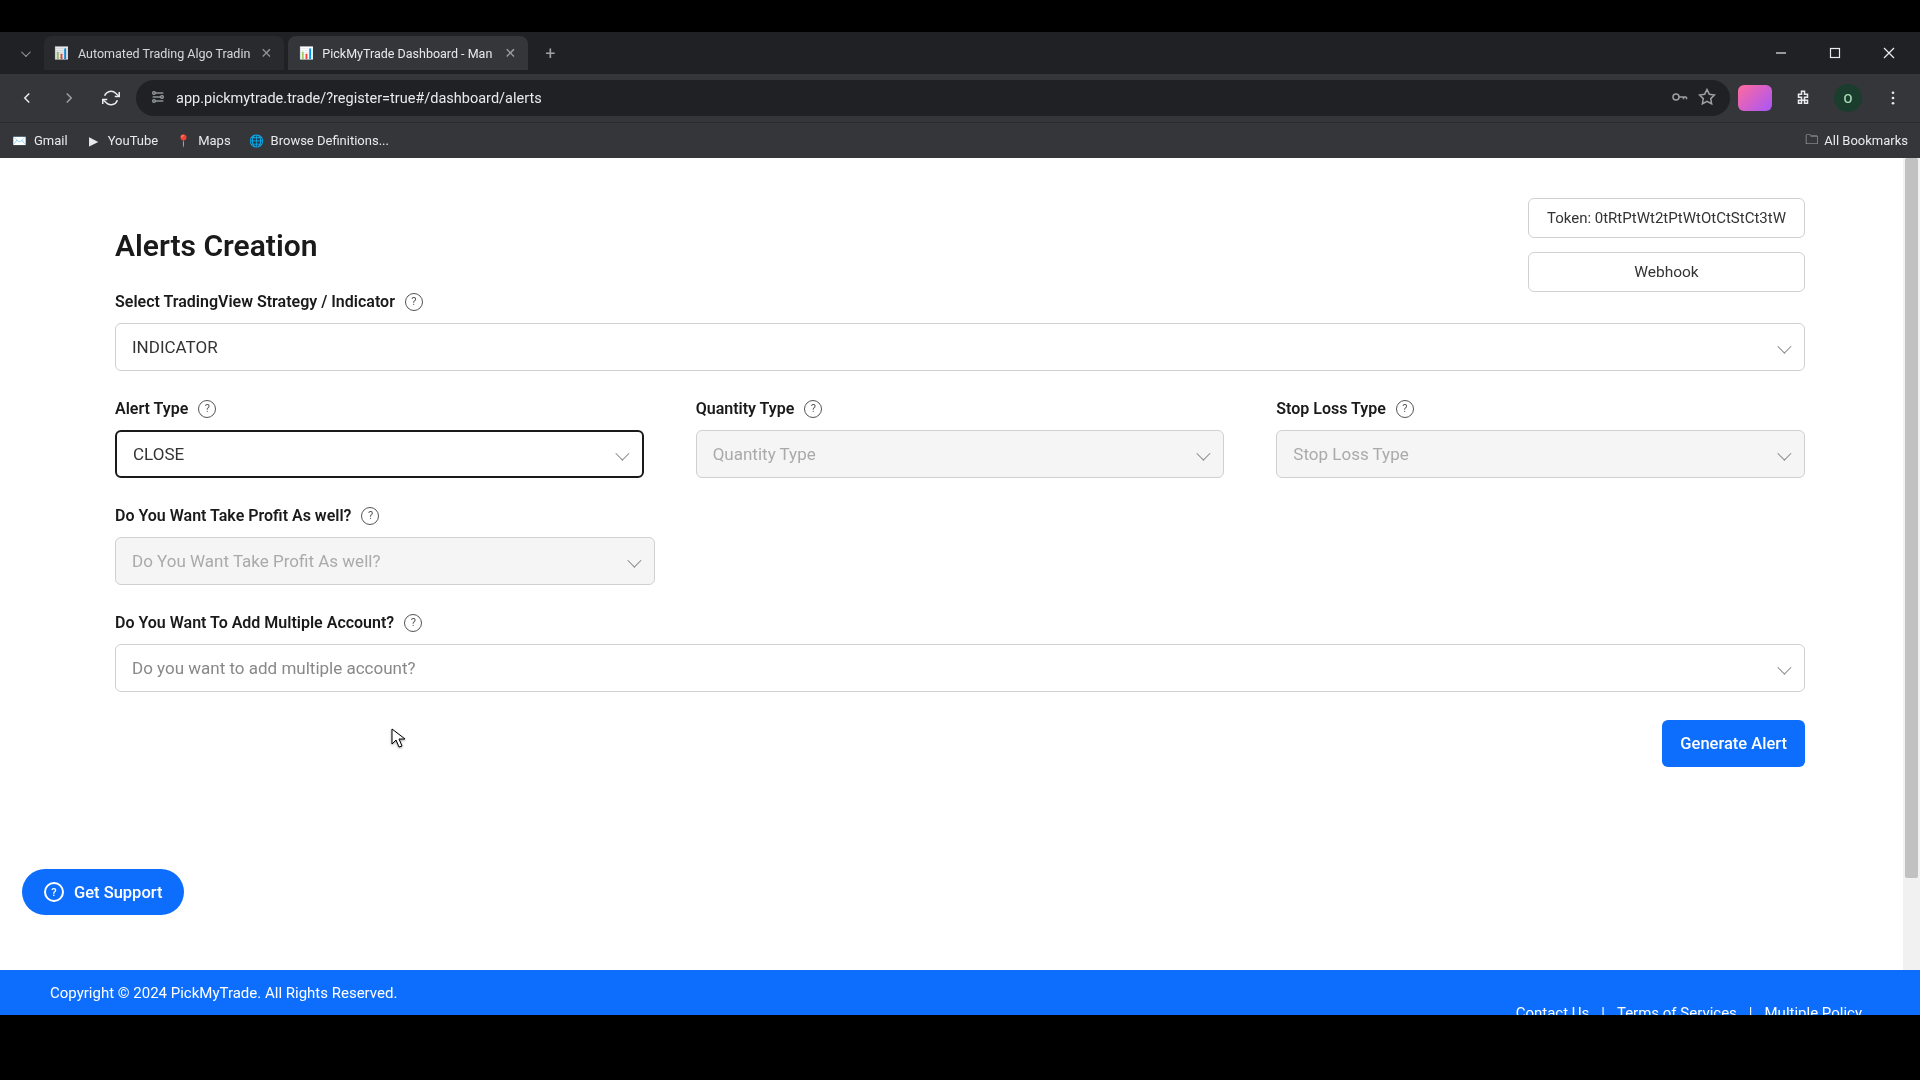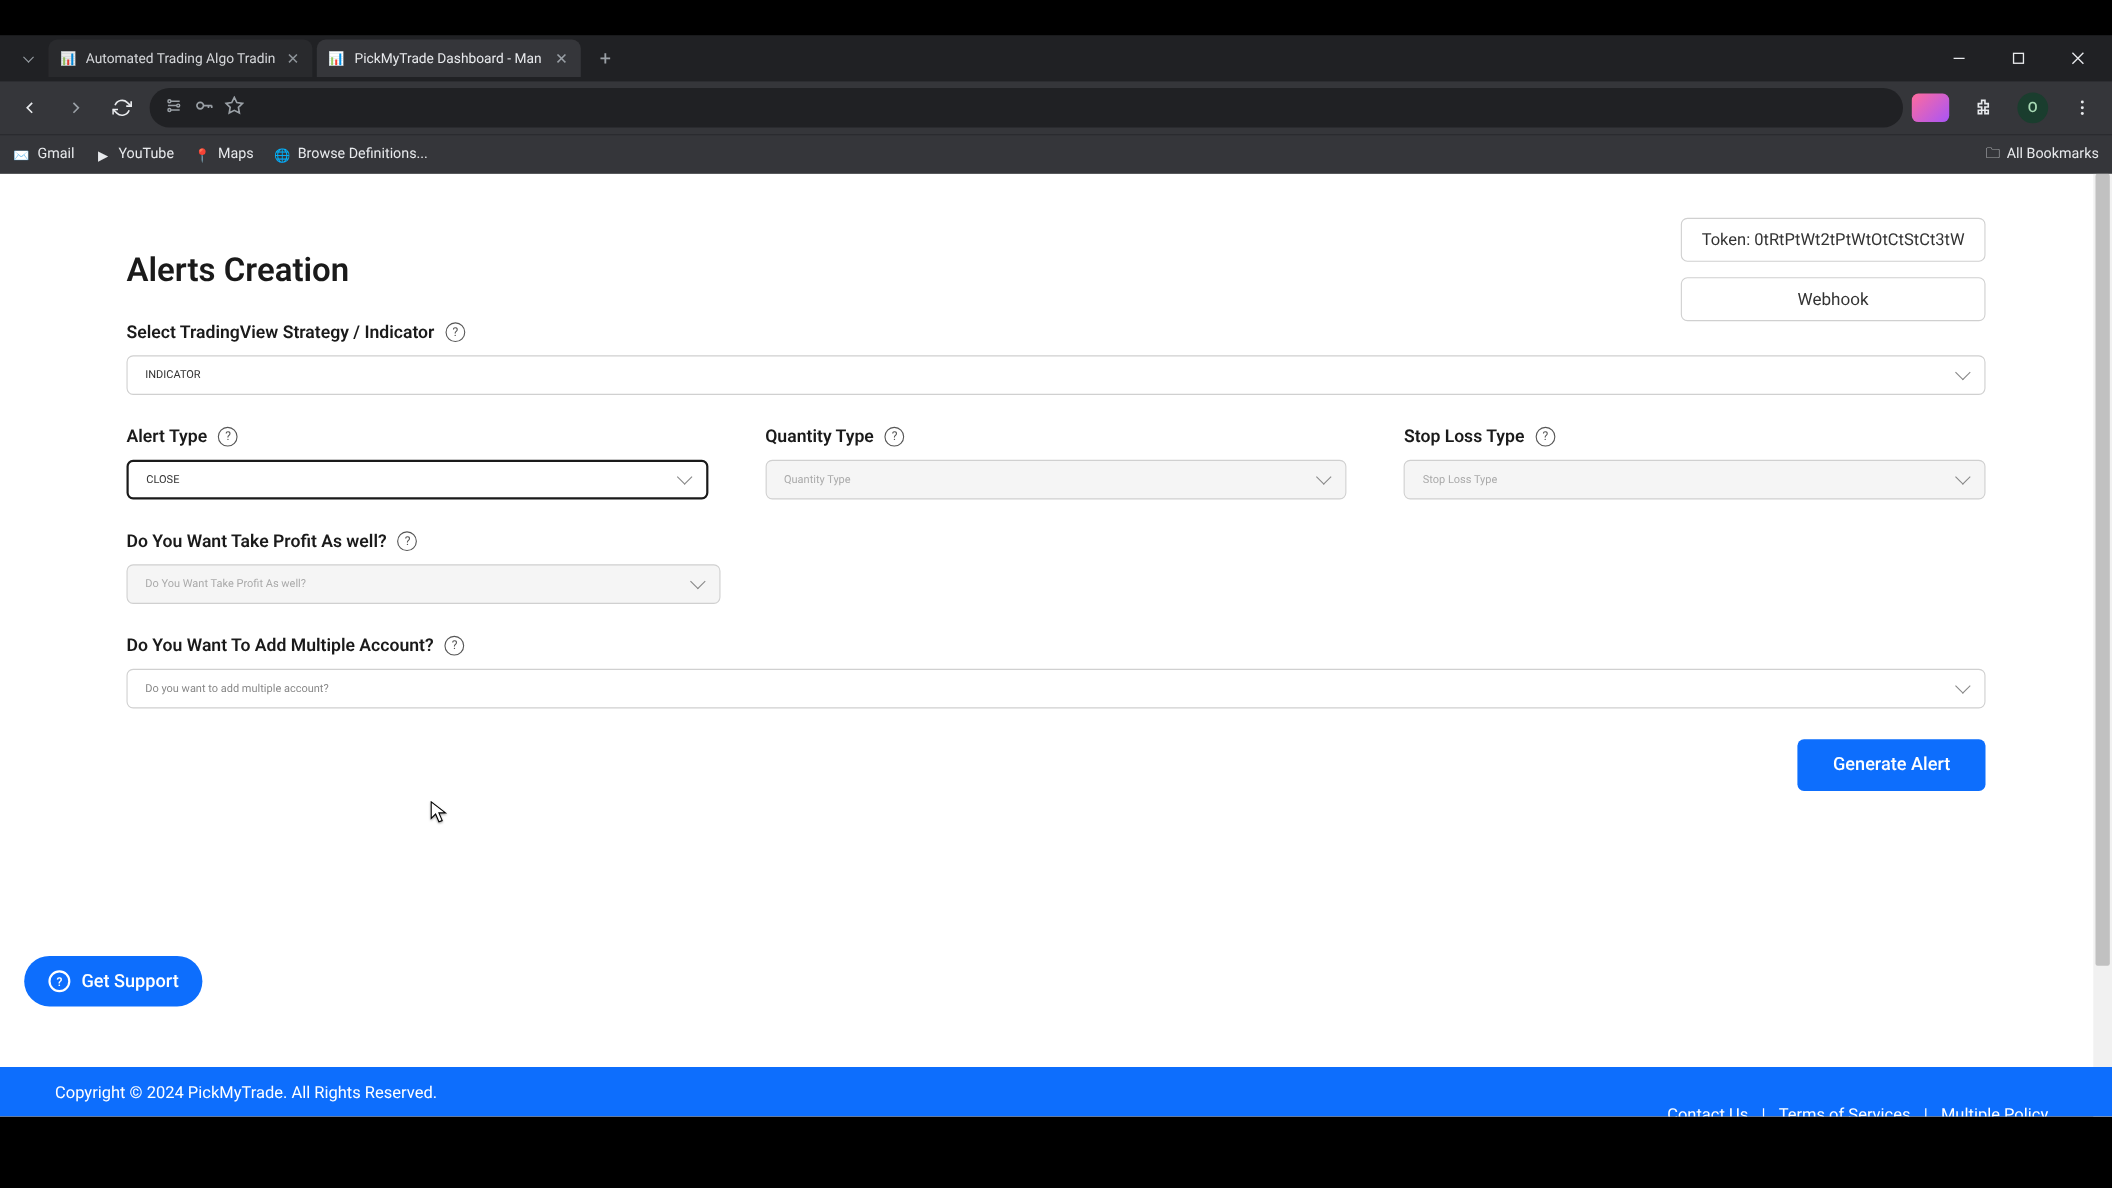--- a/index.html
+++ b/index.html
@@ -41,33 +41,33 @@
 .page-inner { padding: 40px 115px 0 115px; }
 .page-header { display: flex; align-items: center; }
 .page-title { font-size: 30px; font-weight: 600; color: #1a1a1a; }
 .header-right { margin-left: auto; display: flex; gap: 14px; flex-direction: column; }
 .token-box { border: 1px solid #d0d0d0; border-radius: 6px; padding: 10px 18px; font-size: 15px; color: #333; }
 .webhook-btn { border: 1px solid #d0d0d0; border-radius: 6px; padding: 10px 20px; font-size: 15.5px; color: #333; background: #fff; }
 
 .form-label { font-size: 16px; font-weight: 600; color: #1a1a1a; display: flex; align-items: center; gap: 10px; margin-bottom: 12px; }
 .help-ico { width: 18px; height: 18px; border: 1.5px solid #555; border-radius: 50%; display: inline-flex; align-items: center; justify-content: center; font-size: 11px; color: #555; font-weight: normal; }
 
-.select { border: 1px solid #d0d0d0; border-radius: 6px; height: 36px; display: flex; align-items: center; padding: 0 16px; font-size: 10px; color: #333; position: relative; background: #fff; }
+.select { border: 1px solid #d0d0d0; border-radius: 6px; height: 48px; display: flex; align-items: center; padding: 0 16px; font-size: 17px; color: #333; position: relative; background: #fff; }
 .select.placeholder { color: #888; }
 .select.disabled { background: #f5f5f5; color: #aaa; }
 .select.focused { border: 2px solid #1a1a1a; }
 .select-caret { margin-left: auto; color: #888; }
 
 .row-full { margin-bottom: 28px; }
 .row-3 { display: flex; gap: 52px; margin-bottom: 28px; }
 .col-3 { flex: 1; }
 .row-narrow { width: 540px; margin-bottom: 28px; }
 
 .generate-row { display: flex; justify-content: flex-end; margin-top: 8px; }
-.generate-btn { background: #0d6efd; color: #fff; border: none; border-radius: 6px; padding: 14px 32px; font-size: 16.5px; font-weight: 500; }
+.generate-btn { background: #0d6efd; color: #fff; border: none; border-radius: 6px; padding: 14px 18px; font-size: 16.5px; font-weight: 500; }
 
 .support-btn { position: absolute; left: 22px; bottom: 100px; background: #0d6efd; color: #fff; border: none; border-radius: 28px; padding: 13px 22px; font-size: 16.5px; font-weight: 500; display: flex; align-items: center; gap: 10px; }
 .support-ico { width: 20px; height: 20px; border: 2px solid #fff; border-radius: 50%; display: flex; align-items: center; justify-content: center; font-size: 11px; }
 
 .footer { position: absolute; bottom: 0; left: 0; right: 0; height: 45px; background: #0d6efd; color: #fff; display: flex; align-items: center; padding: 0 50px; font-size: 15px; }
 .footer-links { margin-left: auto; display: flex; gap: 4px; align-items: flex-end; margin-top: 40px; }
 .footer-link { color: #fff; text-decoration: none; padding: 0 8px; }
 .footer-sep { color: #fff; }
 
 .scrollbar { position: absolute; right: 0; top: 0; width: 17px; height: 100%; background: #f1f1f1; }
@@ -139,20 +139,21 @@
       </div>
     <div class="addr-bar">
       <span class="addr-lock"><svg width="16" height="16" viewBox="0 0 24 24" fill="none" stroke="currentColor" stroke-width="2">
             <circle cx="6" cy="6" r="2"></circle>
             <circle cx="18" cy="12" r="2"></circle>
             <circle cx="6" cy="18" r="2"></circle>
             <line x1="8" y1="6" x2="20" y2="6"></line>
             <line x1="4" y1="12" x2="16" y2="12"></line>
             <line x1="8" y1="18" x2="20" y2="18"></line>
           </svg></span>
+      <span class="addr-text">app.pickmytrade.trade/?register=true#/dashboard/alerts</span>
       <span class="addr-lock"><svg width="18" height="18" viewBox="0 0 24 24" fill="none" stroke="currentColor" stroke-width="2">
             <circle cx="8" cy="12" r="4"></circle>
             <line x1="12" y1="12" x2="22" y2="12"></line>
             <line x1="18" y1="12" x2="18" y2="15"></line>
             <line x1="22" y1="12" x2="22" y2="15"></line>
           </svg></span>
       <span class="addr-lock"><svg width="18" height="18" viewBox="0 0 24 24" fill="none" stroke="currentColor" stroke-width="2">
             <polygon points="12 2 15.09 8.26 22 9.27 17 14.14 18.18 21.02 12 17.77 5.82 21.02 7 14.14 2 9.27 8.91 8.26 12 2"></polygon>
           </svg></span>
     </div>

